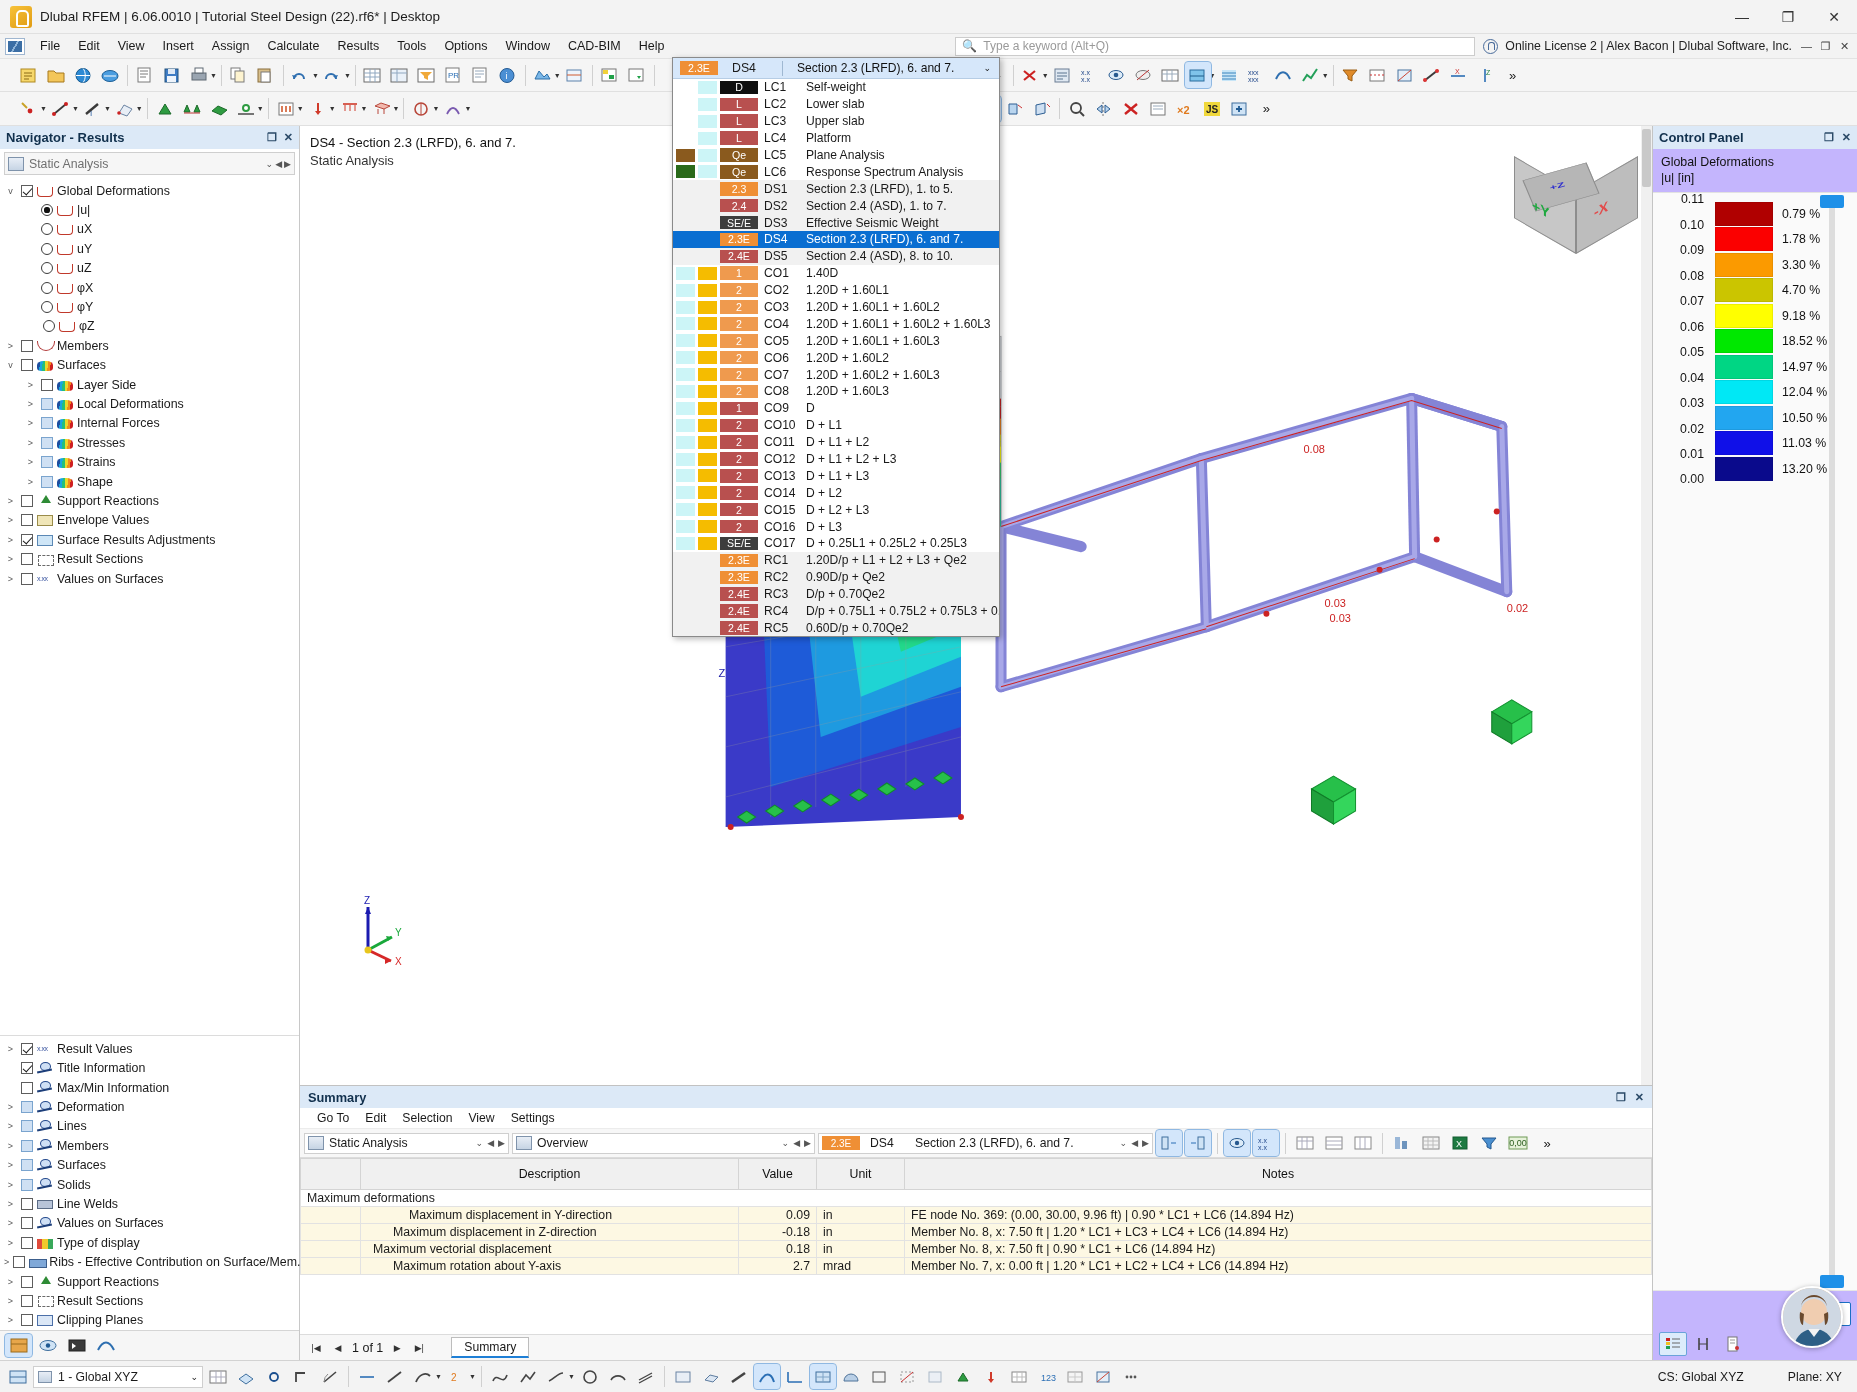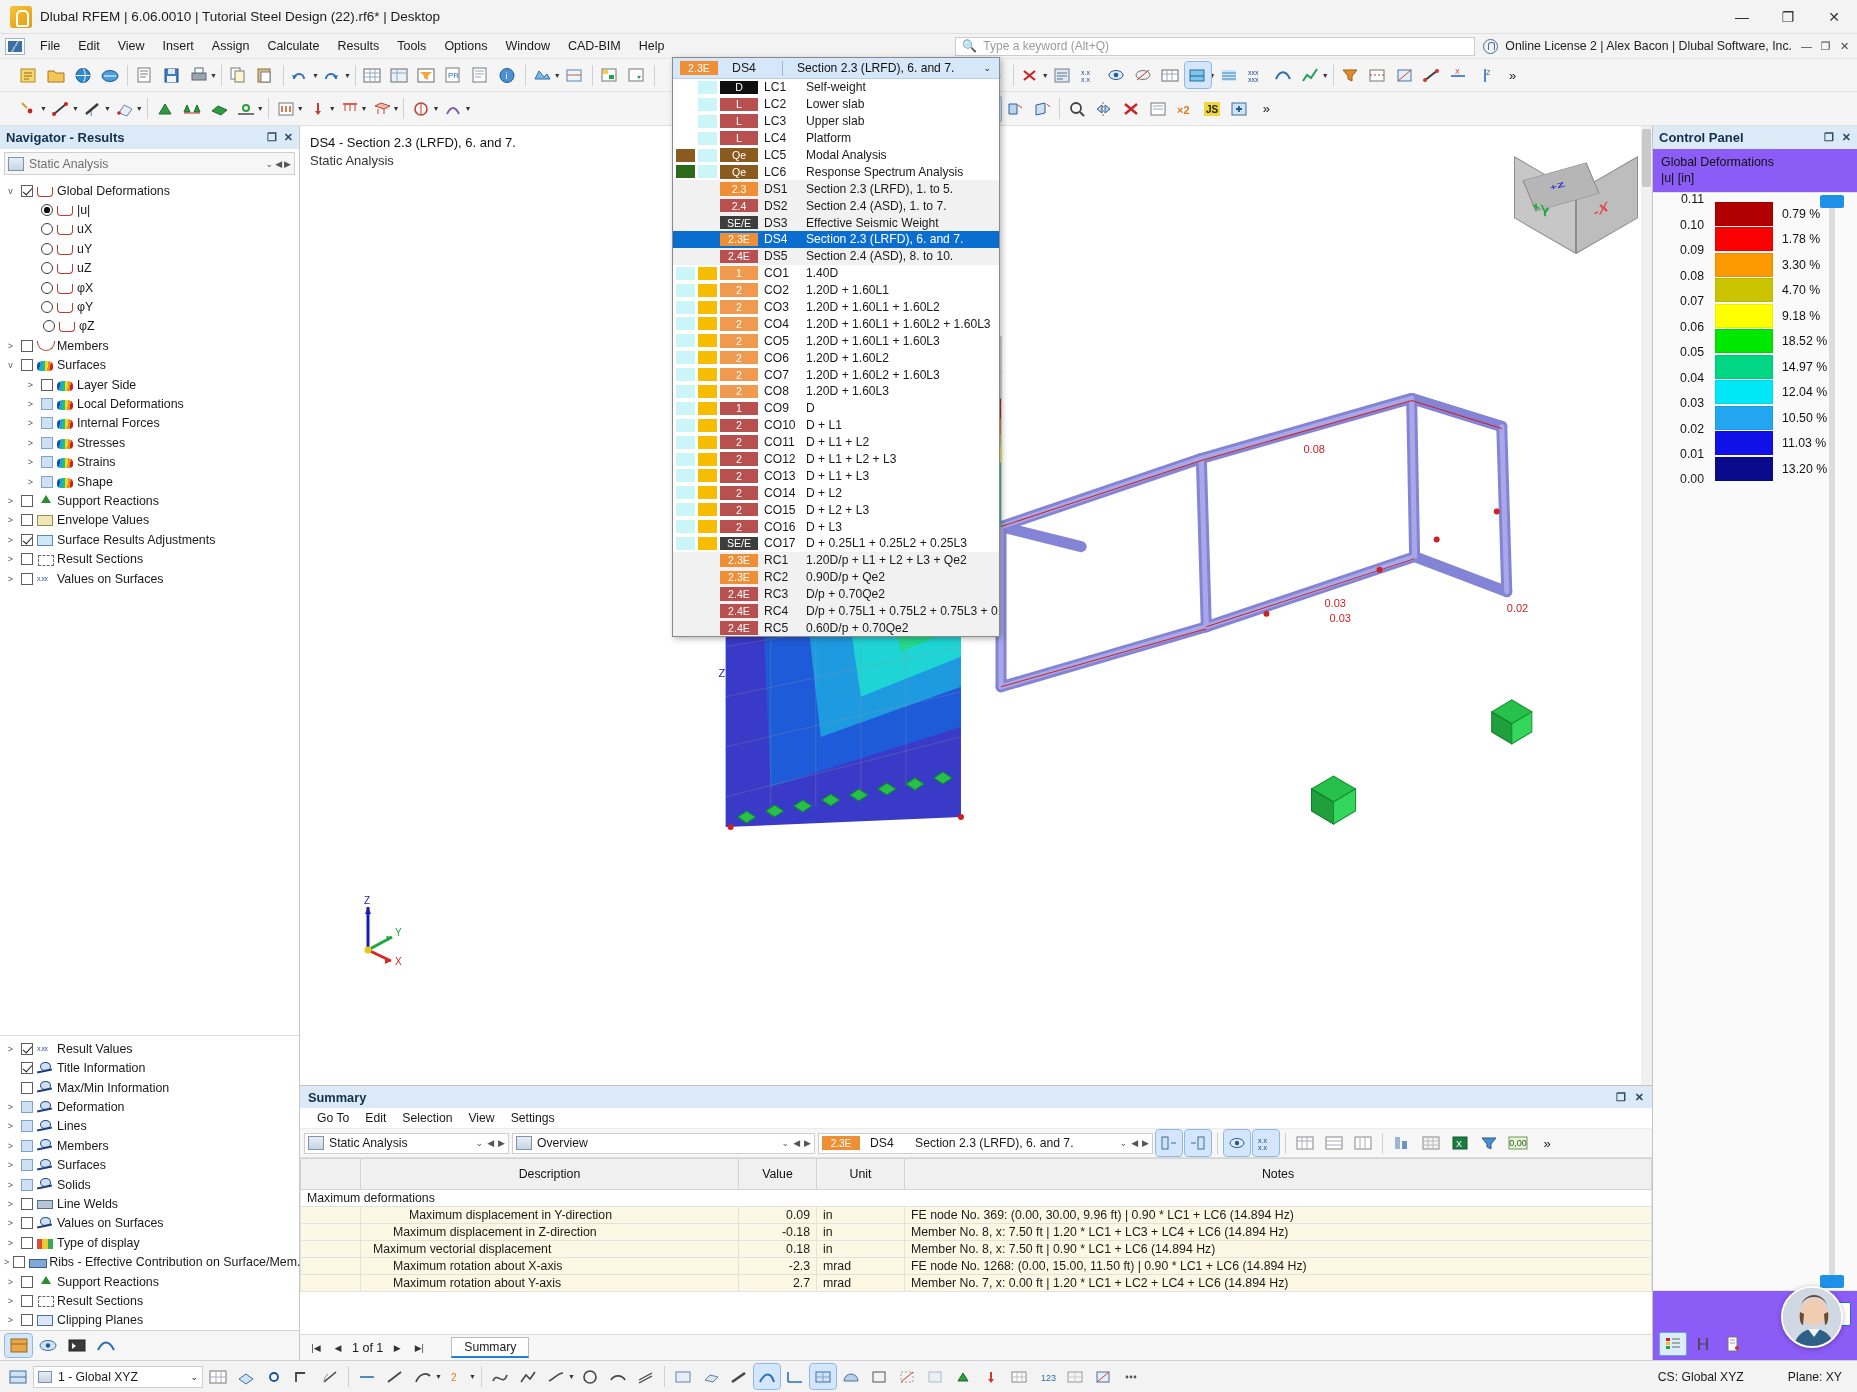--- a/index.html
+++ b/index.html
@@ -140,21 +140,21 @@
   .badge { width:38px; height:13.5px; flex:0 0 38px; display:flex; align-items:center;
      justify-content:center; color:#fff; font-size:10.6px; margin-right:6px; }
   .code { width:42px; flex:0 0 42px; font-size:12.1px; }
   .desc { flex:1 1 auto; font-size:12.1px; white-space:nowrap; overflow:hidden; }
   .ddl-head .badge{margin-left:4px;}
   .ddl-head .code{font-size:12.3px;}
   .ddl-head .desc{color:#111;}
   .hdrsep{width:1px;height:15px;background:#9fb8d2;margin-right:6px;}
 
   
-  .ctrlpanel { width:205px; flex:0 0 205px; background:#8b5cf6; border-left:1px solid #c4c4c4;
+  .ctrlpanel { width:205px; flex:0 0 205px; background:#c4b5fd; border-left:1px solid #c4c4c4;
      display:flex; flex-direction:column; }
   .cp-head { height:23px; background:#dce9f7; display:flex; align-items:center; padding:0 6px;
      font-weight:bold; font-size:13px; color:#11304d; }
   .cp-head .hbtns{margin-left:auto;display:flex;gap:8px;font-size:11px;color:#2b4a68;}
   .cp-sub { padding:5px 8px 6px; font-size:12.4px; line-height:16px; color:#111;
      border-bottom:1px solid #e2e2e2; }
   .cp-legend { flex:1 1 auto; position:relative; background:#fafafa; padding-top:8px; }
   .lg-row { display:flex; align-items:center; height:25.5px; position:relative; }
   .lg-val { width:58px; text-align:right; font-size:12.3px; padding-right:7px; color:#111;
      position:absolute; left:0; top:-9px; }
@@ -1279,27 +1279,20 @@
                 </tr>
                 <tr class="rowhi">
                   <td></td>
                   <td style="padding-left:12px">Maximum vectorial displacement</td>
                   <td class="num">0.18</td>
                   <td class="unit">in</td>
                   <td>Member No. 8, x: 7.50 ft | 0.90 * LC1 + LC6 (14.894 Hz)</td>
                 </tr>
                 <tr class="rowhi">
                   <td></td>
-                  <td style="padding-left:32px">Maximum rotation about X-axis</td>
-                  <td class="num">-2.3</td>
-                  <td class="unit">mrad</td>
-                  <td>FE node No. 1268: (0.00, 15.00, 11.50 ft) | 0.90 * LC1 + LC6 (14.894 Hz)</td>
-                </tr>
-                <tr class="rowhi">
-                  <td></td>
                   <td style="padding-left:32px">Maximum rotation about Y-axis</td>
                   <td class="num">2.7</td>
                   <td class="unit">mrad</td>
                   <td>Member No. 7, x: 0.00 ft | 1.20 * LC1 + LC2 + LC4 + LC6 (14.894 Hz)</td>
                 </tr>
               </tbody>
           </table>
         </div>
 
         <div class="sum-foot">
@@ -1663,21 +1656,21 @@
           <span class="sw" style="background:#ccf5f7"></span>
           <span class="badge" style="background:#b8504f">L</span>
           <span class="code">LC4</span>
           <span class="desc">Platform</span>
         </div>
         <div class="drow">
           <span class="sw" style="background:#8a5a1e"></span>
           <span class="sw" style="background:#ccf5f7"></span>
           <span class="badge" style="background:#8a5a1e">Qe</span>
           <span class="code">LC5</span>
-          <span class="desc">Modal Analysis</span>
+          <span class="desc">Plane Analysis</span>
         </div>
         <div class="drow">
           <span class="sw" style="background:#2a6a1a"></span>
           <span class="sw" style="background:#ccf5f7"></span>
           <span class="badge" style="background:#8a5a1e">Qe</span>
           <span class="code">LC6</span>
           <span class="desc">Response Spectrum Analysis</span>
         </div>
         <div class="drow alt">
           <span class="sw" style="background:transparent"></span>

